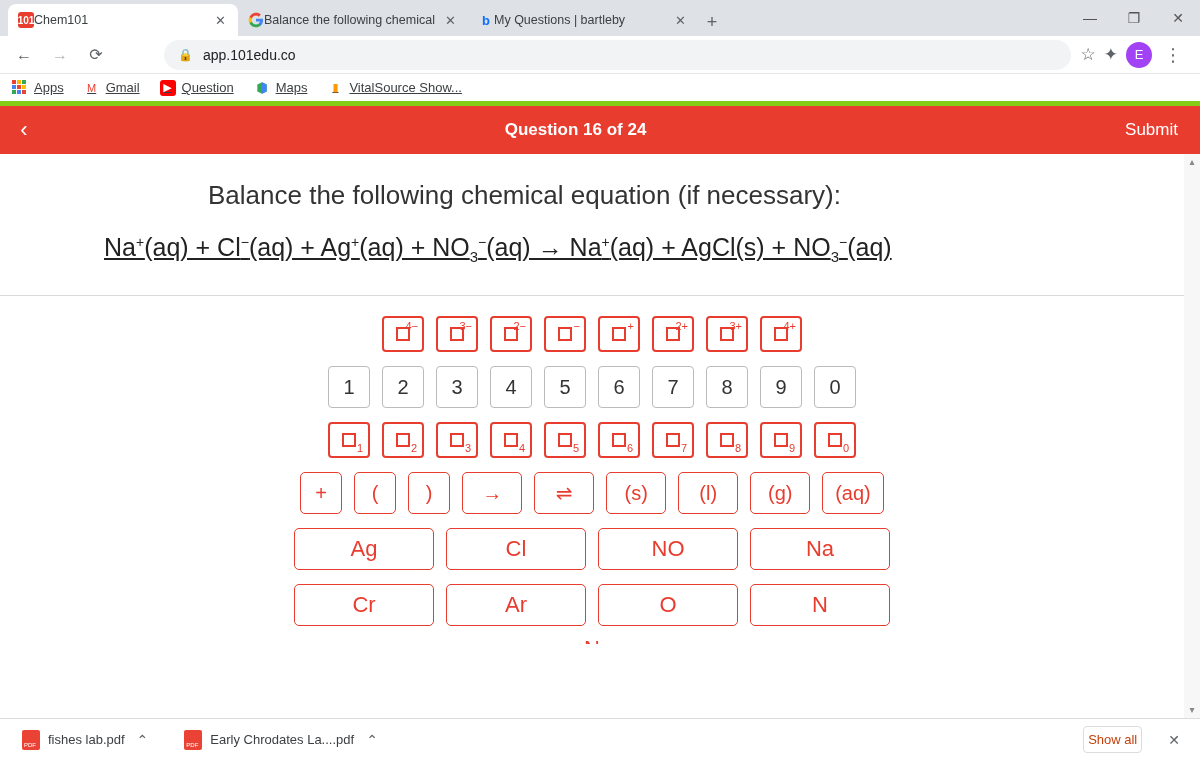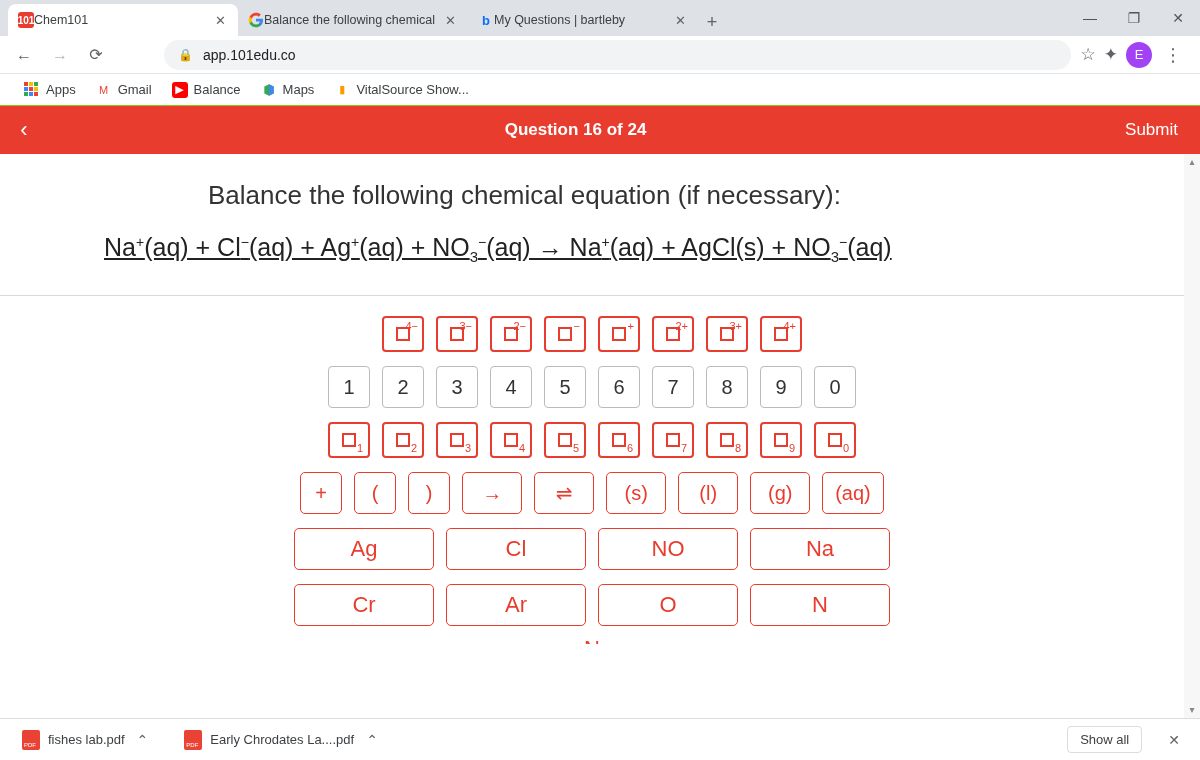--- a/index.html
+++ b/index.html
@@ -25,21 +25,21 @@
   .nav-icon.disabled { color:#b8b8b8; }
   .addr-bar { flex:1; height:30px; background:#f1f3f4; border-radius:15px; display:flex; align-items:center; padding:0 14px; margin:0 6px 0 48px; font-size:14px; color:#202124; }
   .addr-bar .lock { color:#5f6368; margin-right:10px; font-size:12px; }
   .right-icons { display:flex; align-items:center; gap:8px; padding-right:6px; }
   .star { font-size:17px; color:#5f6368; }
   .ext { font-size:17px; color:#5f6368; }
   .avatar { width:26px; height:26px; border-radius:50%; background:#a142f4; color:#fff; display:flex; align-items:center; justify-content:center; font-size:13px; font-weight:500; }
   .dots { font-size:18px; color:#5f6368; padding:0 4px; }
   
   
-  .bookmarks { height:32px; display:flex; align-items:center; padding:0 24px; gap:20px; font-size:13px; color:#3c4043; border-bottom:1px solid #84cc16; }
+  .bookmarks { height:32px; display:flex; align-items:center; padding:0 12px; gap:20px; font-size:13px; color:#3c4043; border-bottom:5px solid #84cc16;text-decoration:underline; }
   .bookmarks .bk { display:flex; align-items:center; gap:6px; }
   .bk-icon-apps { width:16px; height:16px; display:grid; grid-template-columns:repeat(3,4px); grid-template-rows:repeat(3,4px); gap:1px; }
   .bk-icon-apps span { background:#5f6368; }
   .bk-icon-apps span:nth-child(1){background:#ea4335;} .bk-icon-apps span:nth-child(2){background:#fbbc04;} .bk-icon-apps span:nth-child(3){background:#34a853;}
   .bk-icon-apps span:nth-child(4){background:#4285f4;} .bk-icon-apps span:nth-child(5){background:#ea4335;} .bk-icon-apps span:nth-child(6){background:#fbbc04;}
   .bk-icon-apps span:nth-child(7){background:#34a853;} .bk-icon-apps span:nth-child(8){background:#4285f4;} .bk-icon-apps span:nth-child(9){background:#ea4335;}
   .mico { width:16px; height:16px; display:flex; align-items:center; justify-content:center; font-size:11px; }
   
   
   .app-header { height:48px; background:#e83c2e; display:flex; align-items:center; color:#fff; }
@@ -73,21 +73,21 @@
   .elem-btn { width:140px; height:42px; border:1px solid #e83c2e; border-radius:5px; background:#fff; color:#e83c2e; font-size:22px; display:flex; align-items:center; justify-content:center; }
   
   .cutoff { color:#e83c2e; font-size:22px; text-align:center; margin-top:-4px; height:8px; overflow:hidden; }
   
   
   .downloads { position:absolute; bottom:0; left:0; right:0; height:42px; border-top:1px solid #dadce0; background:#fff; display:flex; align-items:center; padding:0 14px; gap:20px; font-size:13px; color:#3c4043; }
   .dl-item { display:flex; align-items:center; gap:8px; padding: 0 8px; height:30px;}
   .dl-item .ficon { width:18px; height:20px; background:#ea4335; border-radius:2px; position:relative; }
   .dl-item .ficon::after{content:"PDF"; color:#fff; font-size:6px; position:absolute; bottom:2px; left:2px;}
   .dl-item .chev { font-size:14px; color:#5f6368; margin-left:4px; }
-  .showall { margin-left:auto; border:1px solid #dadce0; padding:5px 12px; border-radius:4px; color:#404040; font-size:13px; }
+  .showall { margin-left:auto; border:1px solid #dadce0; padding:5px 4px; border-radius:4px; color:#c2410c; font-size:13px; }
   .dl-close{ font-size:14px; color:#5f6368; padding:0 6px;}
 </style>
 </head>
 <body>
 
 <div class="tabstrip">
   <div class="tab">
     <span class="favicon red">101</span>
     <span class="title">Chem101</span>
     <span class="close">✕</span>
@@ -147,21 +147,21 @@
         <span></span>
       </span>
     <span>Apps</span>
   </div>
   <div class="bk">
     <span class="mico" style="color:#ea4335;">M</span>
     <span>Gmail</span>
   </div>
   <div class="bk">
     <span class="mico" style="background:#ff0000;color:#fff;border-radius:3px;">▶</span>
-    <span>Balance</span>
+    <span>Question</span>
   </div>
   <div class="bk">
     <span class="mico">
       <svg width="14" height="14" viewBox="0 0 24 24">
           <path fill="#34a853" d="M12 2L4 6v12l8 4 8-4V6z"></path>
           <path fill="#4285f4" d="M12 2v20l8-4V6z"></path>
         </svg>
     </span>
     <span>Maps</span>
   </div>

